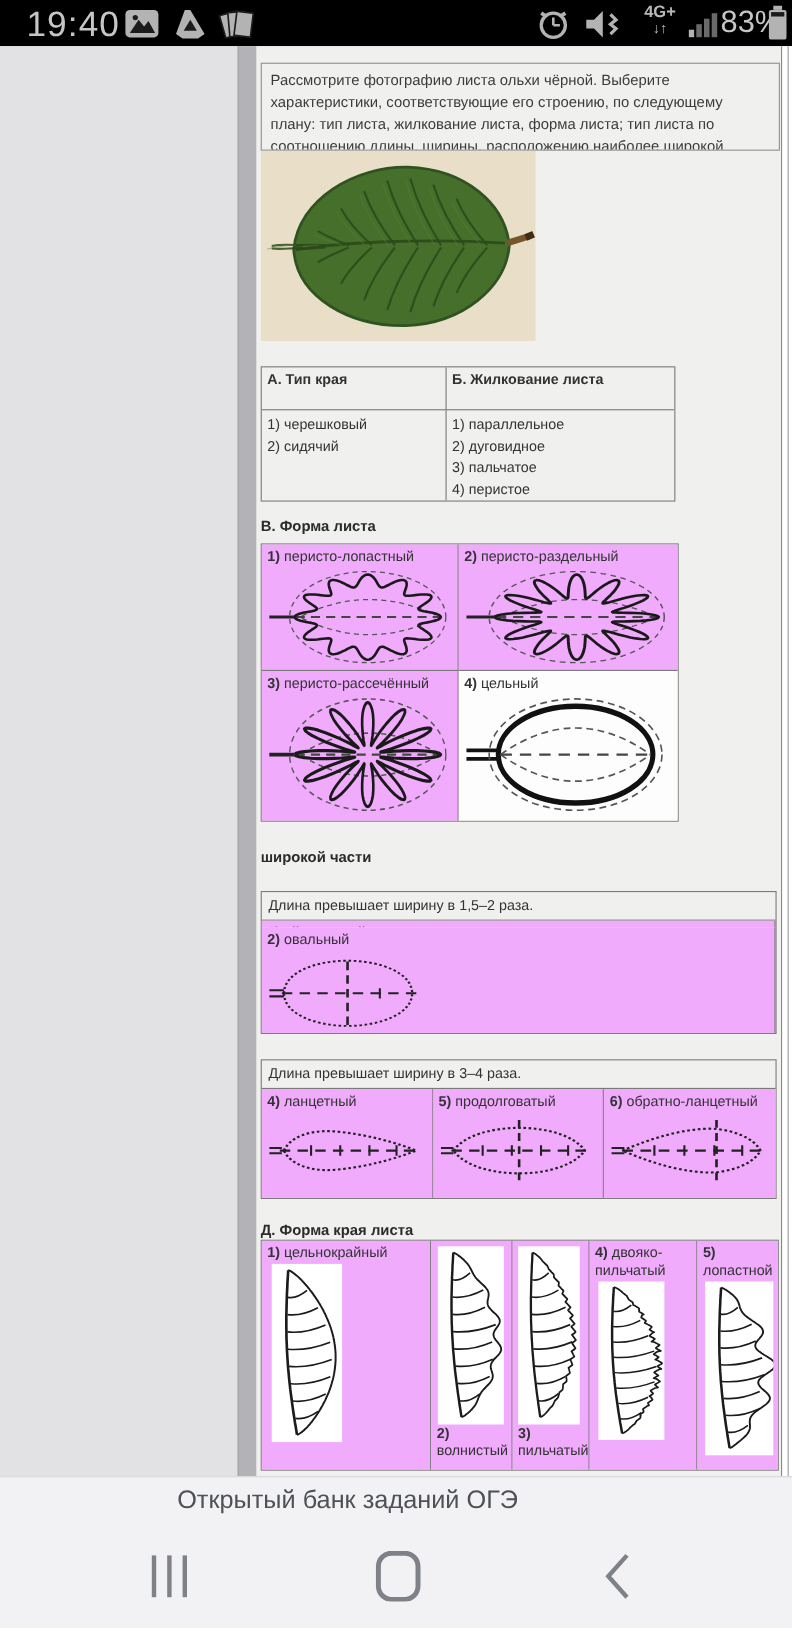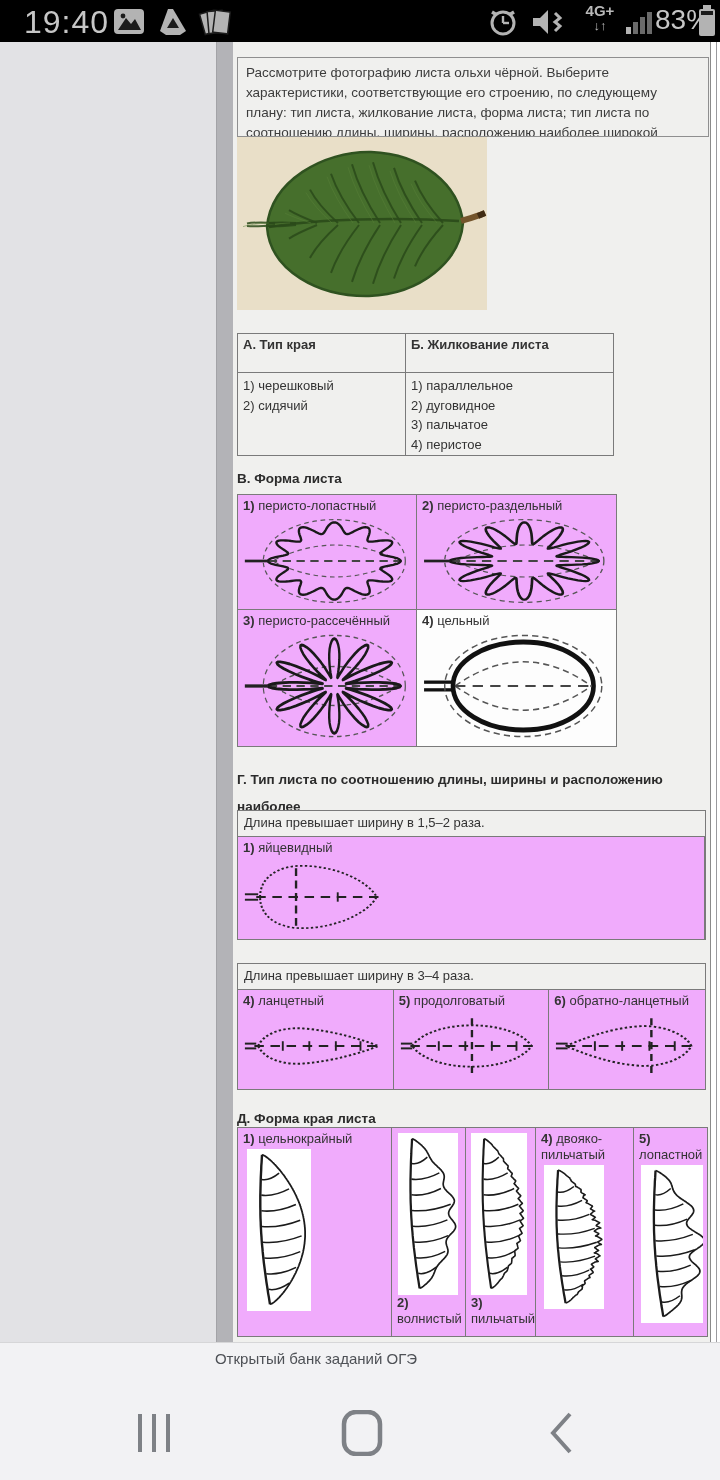--- a/index.html
+++ b/index.html
@@ -35,21 +35,21 @@
   .cl{line-height:16px;margin-bottom:2px;}
   .cl b{font-weight:bold;}
   .gcell{background:#f0abfc;}
   .wcell{background:#fdfdfd;}
   .caption{grid-column:1 / -1;padding:4px 6px;border-bottom:1px solid #7a7a7a;font-size:13px;}
   svg{display:block;}
   .dbox{background:#fff;margin-top:2px;}
 
   
   .footer{left:0;top:1342px;width:720px;height:138px;background:#f2f2f4;border-top:1px solid #d6d6d8;box-sizing:border-box;}
-  .f-title{left:0;top:1350px;width:632px;text-align:center;font-size:15px;color:#4e5156;}
+  .f-title{left:0;top:1350px;width:632px;text-align:center;font-size:23px;color:#4e5156;}
   .navbtn{top:1410px;height:46px;}
 </style>
 </head>
 <body>
 
 <div class="root">
 
   <div class="abs statusbar">
     <div class="abs sb-time">19:40</div>
     <svg class="abs" style="left:113px;top:8px" width="32" height="27">
@@ -199,35 +199,45 @@
             <ellipse cx="98" cy="50" rx="76" ry="46" fill="none" stroke="#555" stroke-width="1.4" stroke-dasharray="6 4"></ellipse>
             <ellipse cx="98" cy="50" rx="68" ry="40" fill="none" stroke="#111" stroke-width="4.5"></ellipse>
             <path d="M32,50 Q98,6 164,50" fill="none" stroke="#555" stroke-width="1.4" stroke-dasharray="6 4"></path>
             <path d="M32,50 Q98,94 164,50" fill="none" stroke="#555" stroke-width="1.4" stroke-dasharray="6 4"></path>
             <line x1="32" y1="50" x2="164" y2="50" stroke="#444" stroke-width="2" stroke-dasharray="10 7"></line>
           </svg>
       </div>
     </div>
 
     <div class="abs sect" style="left:4px;top:724px;line-height:27px;width:470px;">
-      <div>Г. Тип листа по соотношению длины, ширины и расположению наиболее</div>
       <div>широкой части</div>
     </div>
 
     <div class="tbl" style="left:4px;top:768px;width:469px;height:130px;grid-template-columns:1fr;grid-template-rows:26px 1fr;">
       <div class="caption">Длина превышает ширину в 1,5–2 раза.</div>
       <div class="cell gcell bot">
         <div class="cl"><b>1)</b> <span>яйцевидный</span></div>
         <svg width="144" height="78" viewBox="0 0 152 100" preserveAspectRatio="none">
             <path d="M18,50 C18,24 38,10 62,10 C100,10 133,31 141,50 C133,69 100,90 62,90 C38,90 18,76 18,50 Z" fill="none" stroke="#222" stroke-width="2.2" stroke-dasharray="2.5 2.5"></path>
             <line x1="2" y1="46.5" x2="16" y2="46.5" stroke="#222" stroke-width="2.5"></line>
             <line x1="2" y1="53.5" x2="16" y2="53.5" stroke="#222" stroke-width="2.5"></line>
             <line x1="14" y1="50" x2="144" y2="50" stroke="#222" stroke-width="2.5" stroke-dasharray="10 7"></line>
             <line x1="56" y1="13" x2="56" y2="87" stroke="#222" stroke-width="2.5" stroke-dasharray="10 6"></line>
             <line x1="100" y1="44" x2="100" y2="56" stroke="#222" stroke-width="2"></line>
+          </svg>
+      </div>
+      <div class="cell gcell bot">
+        <div class="cl"><b>2)</b> <span>овальный</span></div>
+        <svg width="144" height="78" viewBox="0 0 152 100" preserveAspectRatio="none">
+            <path d="M16,50 C16,26 46,12 77,12 C108,12 139,26 139,50 C139,74 108,88 77,88 C46,88 16,74 16,50 Z" fill="none" stroke="#222" stroke-width="2.2" stroke-dasharray="2.5 2.5"></path>
+            <line x1="2" y1="46.5" x2="16" y2="46.5" stroke="#222" stroke-width="2.5"></line>
+            <line x1="2" y1="53.5" x2="16" y2="53.5" stroke="#222" stroke-width="2.5"></line>
+            <line x1="14" y1="50" x2="144" y2="50" stroke="#222" stroke-width="2.5" stroke-dasharray="10 7"></line>
+            <line x1="77" y1="13" x2="77" y2="87" stroke="#222" stroke-width="2.5" stroke-dasharray="10 6"></line>
+            <line x1="108" y1="44" x2="108" y2="56" stroke="#222" stroke-width="2"></line>
           </svg>
       </div>
     </div>
 
     <div class="tbl" style="left:4px;top:921px;width:469px;height:127px;grid-template-columns:1fr 1fr 1fr;grid-template-rows:26px 1fr;">
       <div class="caption">Длина превышает ширину в 3–4 раза.</div>
       <div class="cell gcell bot">
         <div class="cl"><b>4)</b> <span>ланцетный</span></div>
         <svg width="144" height="70" viewBox="0 0 152 88" preserveAspectRatio="none">
             <path d="M16,44 C22,28 42,20 64,22 C96,25 126,36 143,44 C126,52 96,63 64,66 C42,68 22,60 16,44 Z" fill="none" stroke="#222" stroke-width="2.4" stroke-dasharray="2.5 2.5"></path>

